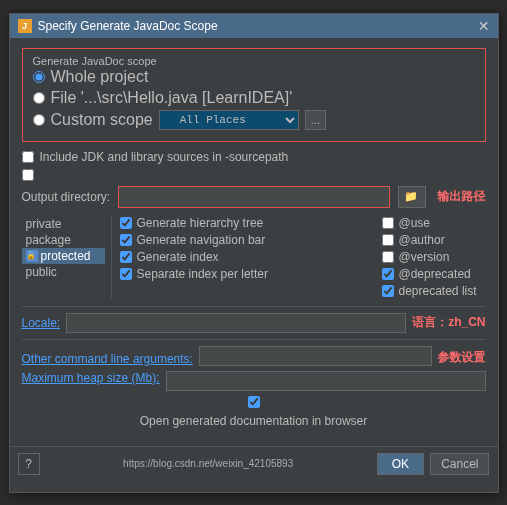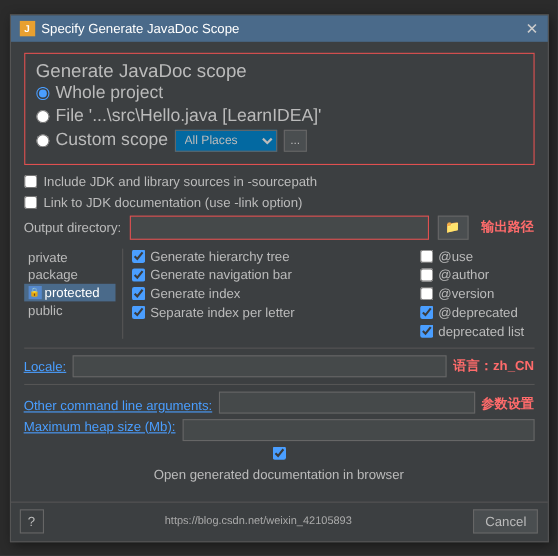--- a/index.html
+++ b/index.html
@@ -57,21 +57,21 @@
     .dialog-body {
       padding: 10px 12px;
     }
     .scope-group {
       border: 1px solid #e05050;
       padding: 6px 10px 8px 10px;
       margin-bottom: 8px;
       position: relative;
     }
     .scope-legend {
-      font-size: 17px;
+      font-size: 11px;
       color: #bbbbbb;
       margin-bottom: 1px;
     }
     .radio-row {
       display: flex;
       align-items: center;
       gap: 6px;
       margin-bottom: 3px;
     }
     .radio-input {
@@ -82,27 +82,28 @@
     .radio-label {
       color: #bbbbbb;
       font-size: 16px;
     }
     .scope-row-inline {
       display: flex;
       align-items: center;
       gap: 6px;
     }
     .scope-dropdown {
-      background: #0369a1;
+      background: #0c4a6e;
       border: 1px solid #666;
       color: #bbbbbb;
       font-size: 11px;
-      padding: 1px 4px;
+      padding: 1px 16px;
       height: 20px;
       min-width: 80px;
+      font-family: Liberation Mono, monospace;
     }
     .scope-btn {
       background: #4a4e50;
       border: 1px solid #666;
       color: #bbbbbb;
       font-size: 11px;
       padding: 1px 5px;
       cursor: pointer;
       height: 20px;
     }
@@ -395,21 +396,20 @@
       </div>
 
     </div>
 
     <div class="checkbox-row">
       <input type="checkbox" class="checkbox-input" style="">
       <label class="checkbox-label">Include JDK and library sources in -sourcepath</label>
     </div>
     <div class="checkbox-row">
       <input type="checkbox" class="checkbox-input" style="">
-      <label class="checkbox-label">Link to JDK documentation (use -link option)</label>
     </div>
 
     <div class="output-dir-row">
       <label class="output-dir-label">Output directory:</label>
       <input type="text" class="output-dir-input" style="">
       <button class="output-dir-btn">📁</button>
       <span class="annotation-output">输出路径</span>
     </div>
 
     <div class="main-section">
@@ -491,16 +491,17 @@
     <div class="open-browser-row">
       <input type="checkbox" checked="" class="checkbox-input" style="">
       <label class="checkbox-label">Open generated documentation in browser</label>
     </div>
   </div>
 
   <div class="bottom-bar">
     <button class="help-btn">?</button>
     <span class="watermark">https://blog.csdn.net/weixin_42105893</span>
     <div class="ok-cancel">
+      <button class="ok-btn">OK</button>
       <button class="cancel-btn">Cancel</button>
     </div>
   </div>
 </div>
 
 </body></html>

